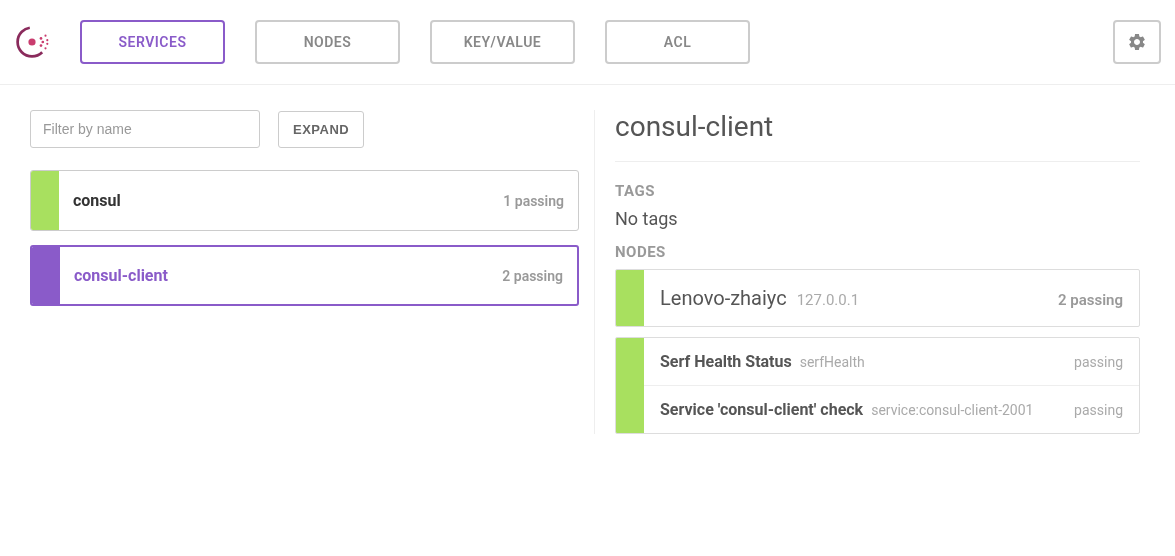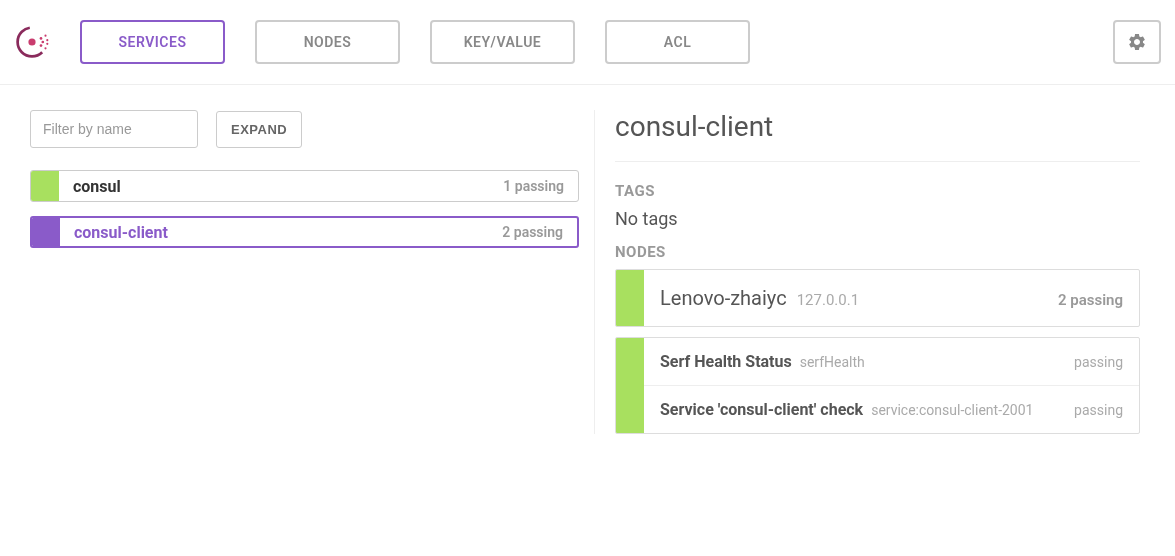--- a/index.html
+++ b/index.html
@@ -93,21 +93,21 @@
     .filter-row {
       display: flex;
       gap: 18px;
       margin-bottom: 22px;
       align-items: center;
     }
     .filter-input {
       border: 1px solid #ccc;
       border-radius: 3px;
       padding: 10px 12px;
-      width: 168px;
+      width: 230px;
       font-size: 14px;
       color: #666;
     }
     .filter-input::placeholder {
       color: #999;
     }
     .status-select {
       border: 1px solid #ccc;
       border-radius: 3px;
       padding: 10px 12px;
@@ -131,21 +131,21 @@
     .service-list {
       display: flex;
       flex-direction: column;
       gap: 14px;
     }
     .service-item {
       border: 1px solid #ccc;
       border-radius: 3px;
       display: flex;
       align-items: center;
-      height: 32px;
+      height: 61px;
       overflow: hidden;
       cursor: pointer;
     }
     .service-item.selected {
       border: 2px solid #8a5bc9;
     }
     .service-bar {
       width: 28px;
       height: 100%;
     }

